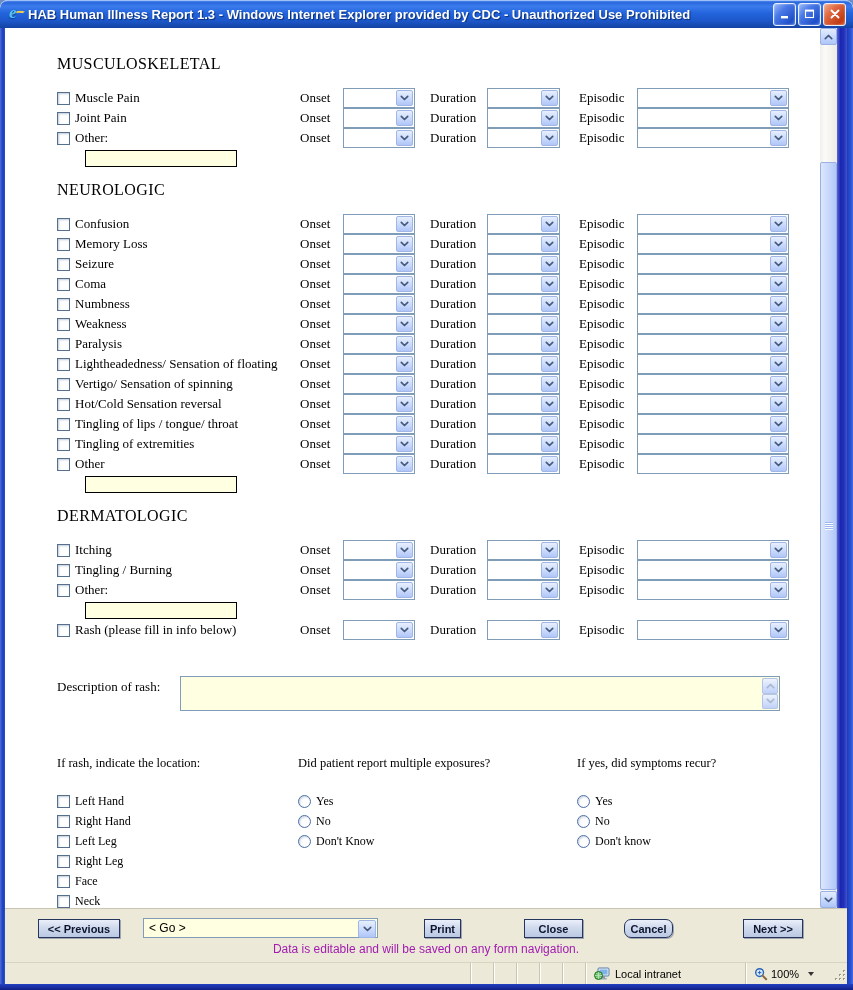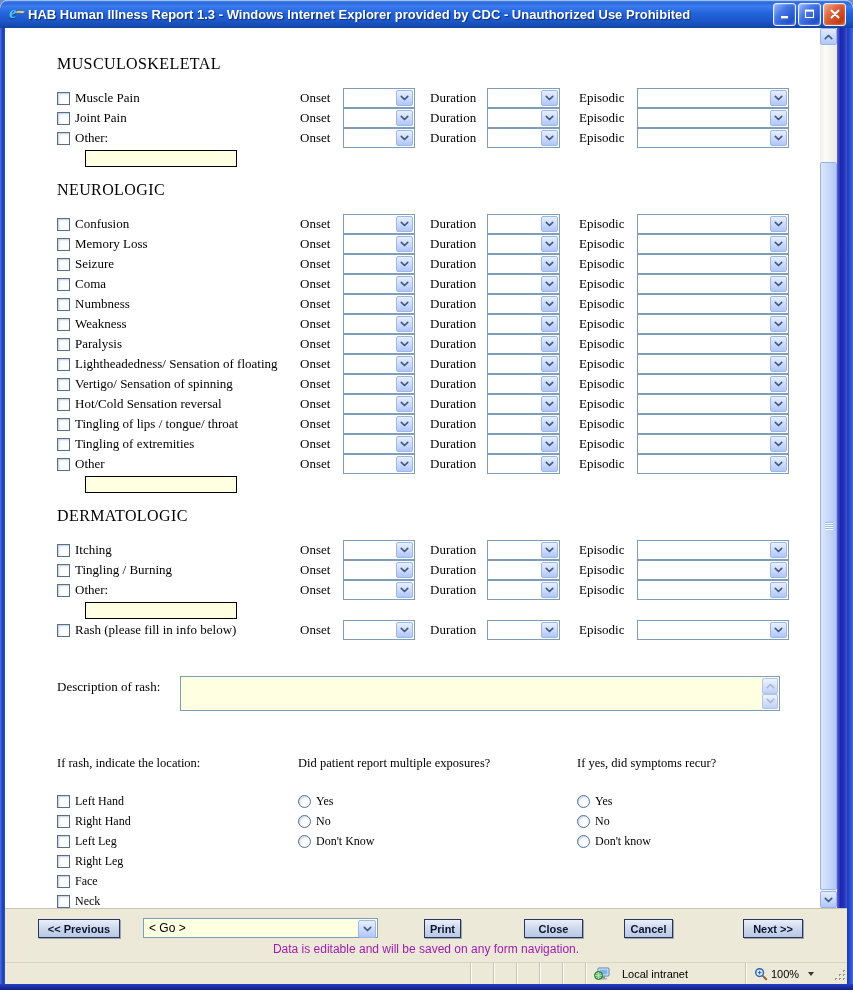--- a/index.html
+++ b/index.html
@@ -71,33 +71,33 @@
   .sb-grip{position:absolute;left:4px;top:50%;margin-top:-4px;width:8px;height:8px;
     background:repeating-linear-gradient(180deg,#9db8ef 0 1px,rgba(255,255,255,.9) 1px 2px);}
   
   .toolbar{position:absolute;left:5px;top:908px;width:842px;height:54px;background:#ece9d8;border-top:1px solid #c9c5b5;box-sizing:border-box;}
   .tb-btn{position:absolute;top:10px;height:19px;box-sizing:border-box;display:flex;align-items:center;justify-content:center;
     font:bold 11px "Liberation Sans",sans-serif;color:#0c1430;
     background:linear-gradient(180deg,#eaeffa 0%,#d3dcee 40%,#bac8e2 100%);border:1px solid #26355e;box-shadow:1px 1px 0 rgba(100,110,140,.55);}
   .tb-prev{left:33px;width:82px;}
   .tb-print{left:419px;width:37px;}
   .tb-close{left:519px;width:59px;}
-  .tb-cancel{left:619px;width:49px;}
+  .tb-cancel{left:619px;width:49px;border-radius:7px;}
   .tb-next{left:738px;width:60px;}
   .go-sel{position:absolute;left:138px;top:9px;width:235px;height:20px;box-sizing:border-box;background:#ffffe1;border:1px solid #7f9db9;
     font:12px "Liberation Sans",sans-serif;display:flex;align-items:center;padding-left:5px;}
   .go-btn{position:absolute;right:1px;top:1px;width:16px;height:16px;display:flex;align-items:center;justify-content:center;
     background:linear-gradient(180deg,#e8effe 0%,#cfdefc 45%,#b0c6f8 100%);border:1px solid #9fb6e6;border-radius:2px;}
   .tb-note{position:absolute;left:0;top:33px;width:100%;text-align:center;font:12px "Liberation Sans",sans-serif;color:#a21caf;}
   
   .statusbar{position:absolute;left:5px;top:962px;width:842px;height:22px;background:#ece9d8;border-top:1px solid #d8d4c4;box-sizing:border-box;
     display:flex;align-items:stretch;font:11px "Liberation Sans",sans-serif;color:#000;}
   .sb-fill{flex:1;}
   .sb-cell{width:22px;border-left:1px solid #c9c5b5;box-shadow:inset 1px 0 0 #fffef8;}
-  .sb-zone{width:160px;border-left:1px solid #c9c5b5;box-shadow:inset 1px 0 0 #fffef8;display:flex;align-items:center;gap:12px;padding-left:8px;box-sizing:border-box;}
+  .sb-zone{width:160px;border-left:1px solid #c9c5b5;box-shadow:inset 1px 0 0 #fffef8;display:flex;align-items:center;gap:5px;padding-left:8px;box-sizing:border-box;}
   .sb-zoom{width:88px;border-left:1px solid #c9c5b5;box-shadow:inset 1px 0 0 #fffef8;display:flex;align-items:center;gap:3px;padding-left:8px;box-sizing:border-box;}
   .caret{width:0;height:0;border-left:3px solid transparent;border-right:3px solid transparent;border-top:4px solid #333;margin-left:6px;}
   .sb-grip-corner{width:14px;position:relative;}
 </style>
 </head>
 <body>
 
 <div class="window">
 
   <div class="titlebar">

